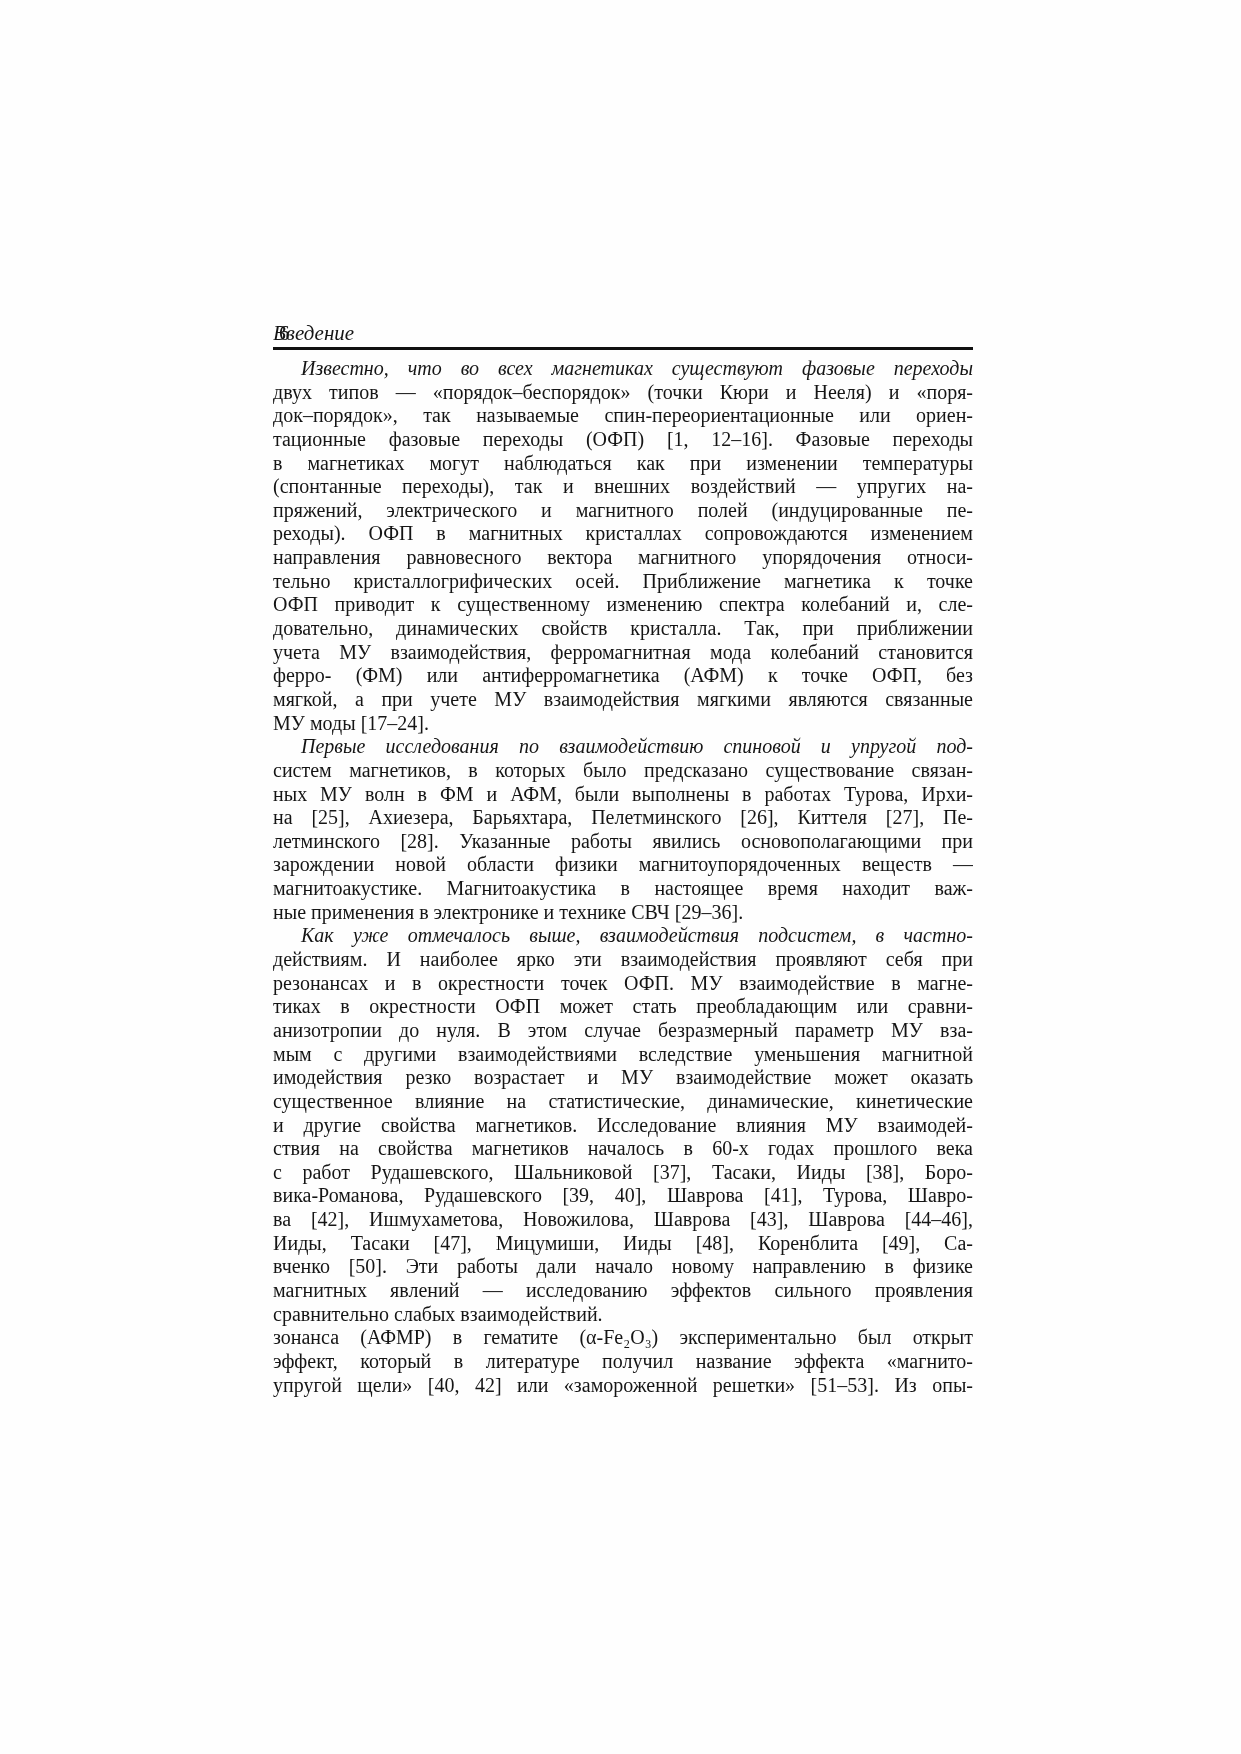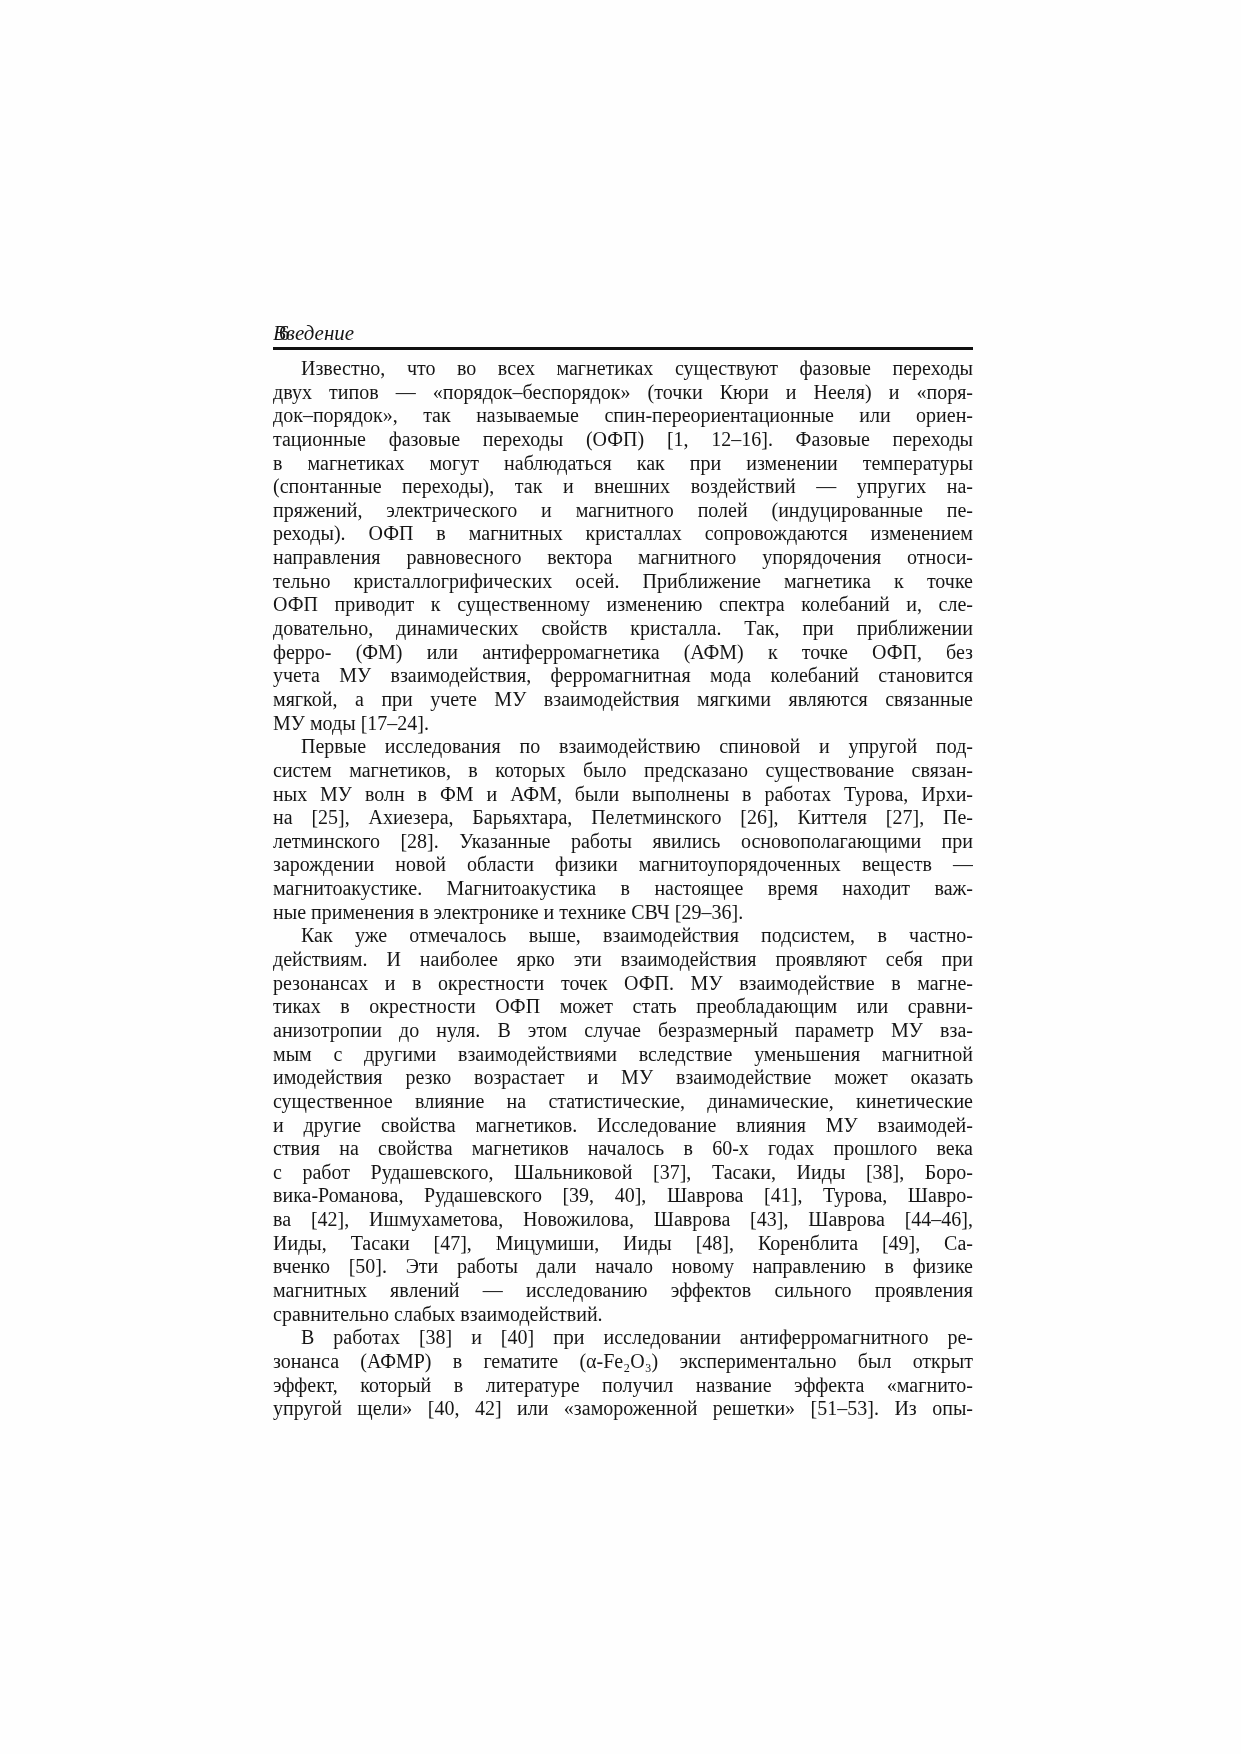--- a/index.html
+++ b/index.html
@@ -56,20 +56,21 @@
   .line {
     line-height: 23.65px;
     height: 23.65px;
     text-align: justify;
     text-align-last: justify;
     white-space: normal;
     overflow: hidden;
   }
   .line.first {
     padding-left: 28px;
+    font-style: italic;
   }
   .line.endline {
     text-align-last: left;
   }
 </style>
 </head>
 <body>
 
 <div class="page">
   <header class="running-header">
@@ -83,22 +84,22 @@
       <div class="line">док–порядок», так называемые спин-переориентационные или ориен-</div>
       <div class="line">тационные фазовые переходы (ОФП) [1, 12–16]. Фазовые переходы</div>
       <div class="line">в магнетиках могут наблюдаться как при изменении температуры</div>
       <div class="line">(спонтанные переходы), так и внешних воздействий — упругих на-</div>
       <div class="line">пряжений, электрического и магнитного полей (индуцированные пе-</div>
       <div class="line">реходы). ОФП в магнитных кристаллах сопровождаются изменением</div>
       <div class="line">направления равновесного вектора магнитного упорядочения относи-</div>
       <div class="line">тельно кристаллогрифических осей. Приближение магнетика к точке</div>
       <div class="line">ОФП приводит к существенному изменению спектра колебаний и, сле-</div>
       <div class="line">довательно, динамических свойств кристалла. Так, при приближении</div>
+      <div class="line">учета МУ взаимодействия, ферромагнитная мода колебаний становится</div>
       <div class="line">ферро- (ФМ) или антиферромагнетика (АФМ) к точке ОФП, без</div>
-      <div class="line">учета МУ взаимодействия, ферромагнитная мода колебаний становится</div>
       <div class="line">мягкой, а при учете МУ взаимодействия мягкими являются связанные</div>
       <div class="line endline">МУ моды [17–24].</div>
       <div class="line first">Первые исследования по взаимодействию спиновой и упругой под-</div>
       <div class="line">систем магнетиков, в которых было предсказано существование связан-</div>
       <div class="line">ных МУ волн в ФМ и АФМ, были выполнены в работах Турова, Ирхи-</div>
       <div class="line">на [25], Ахиезера, Барьяхтара, Пелетминского [26], Киттеля [27], Пе-</div>
       <div class="line">летминского [28]. Указанные работы явились основополагающими при</div>
       <div class="line">зарождении новой области физики магнитоупорядоченных веществ —</div>
       <div class="line">магнитоакустике. Магнитоакустика в настоящее время находит важ-</div>
       <div class="line endline">ные применения в электронике и технике СВЧ [29–36].</div>
@@ -112,18 +113,17 @@
       <div class="line">существенное влияние на статистические, динамические, кинетические</div>
       <div class="line">и другие свойства магнетиков. Исследование влияния МУ взаимодей-</div>
       <div class="line">ствия на свойства магнетиков началось в 60-х годах прошлого века</div>
       <div class="line">с работ Рудашевского, Шальниковой [37], Тасаки, Ииды [38], Боро-</div>
       <div class="line">вика-Романова, Рудашевского [39, 40], Шаврова [41], Турова, Шавро-</div>
       <div class="line">ва [42], Ишмухаметова, Новожилова, Шаврова [43], Шаврова [44–46],</div>
       <div class="line">Ииды, Тасаки [47], Мицумиши, Ииды [48], Коренблита [49], Са-</div>
       <div class="line">вченко [50]. Эти работы дали начало новому направлению в физике</div>
       <div class="line">магнитных явлений — исследованию эффектов сильного проявления</div>
       <div class="line endline">сравнительно слабых взаимодействий.</div>
-      <div class="line first">В работах [38] и [40] при исследовании антиферромагнитного ре-</div>
       <div class="line">зонанса (АФМР) в гематите (α-Fe₂O₃) экспериментально был открыт</div>
       <div class="line">эффект, который в литературе получил название эффекта «магнито-</div>
       <div class="line">упругой щели» [40, 42] или «замороженной решетки» [51–53]. Из опы-</div>
     </main>
 </div>
 
 </body></html>

